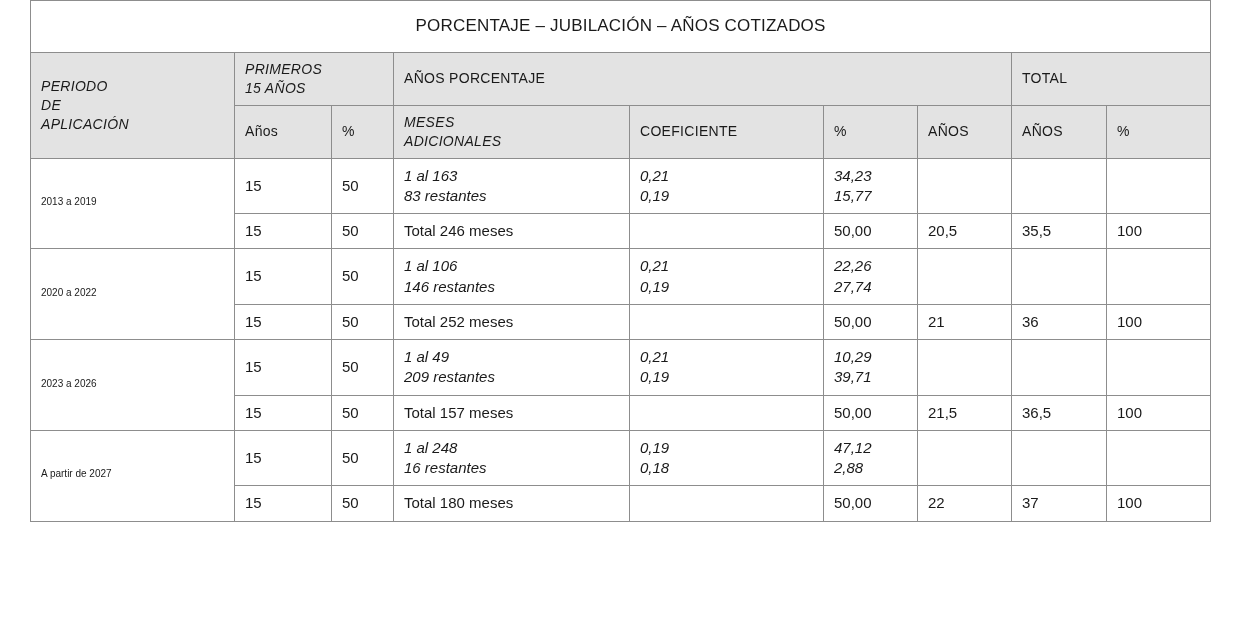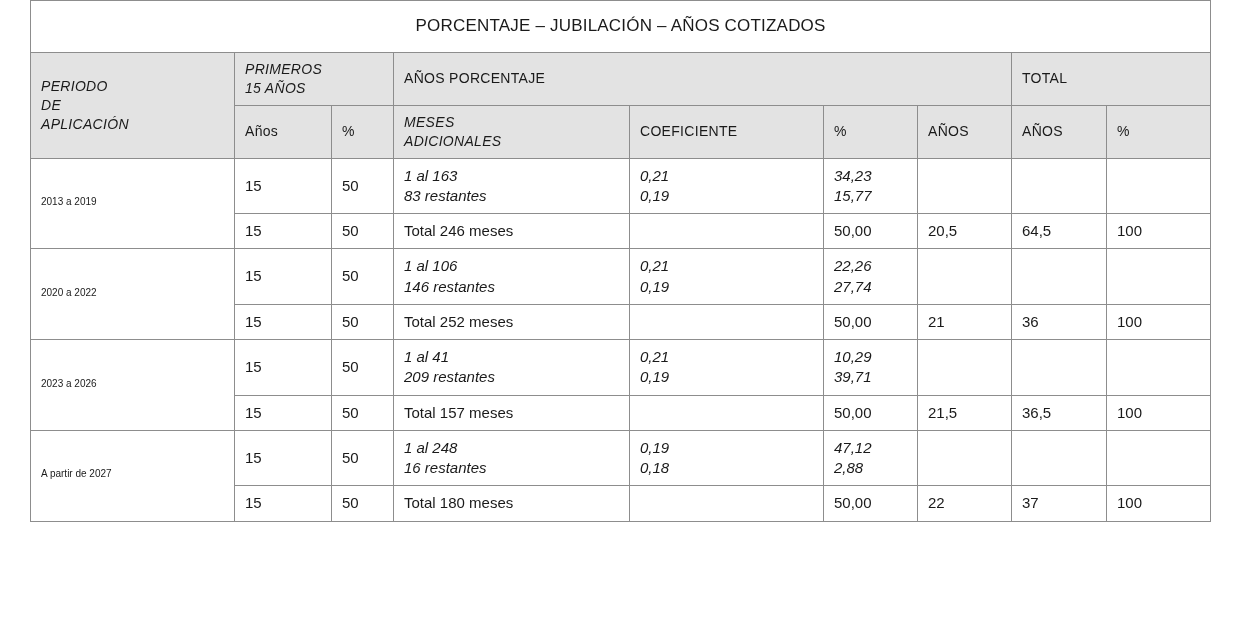--- a/index.html
+++ b/index.html
@@ -141,21 +141,21 @@
         <td class="blank"></td>
       </tr>
 
       <tr>
         <td>15</td>
         <td>50</td>
         <td>Total 246 meses</td>
         <td class="blank"></td>
         <td>50,00</td>
         <td>20,5</td>
-        <td>64,5</td>
+        <td>35,5</td>
         <td>100</td>
       </tr>
 
       <tr>
         <td class="periodo-cell" rowspan="2">2020 a 2022</td>
         <td>15</td>
         <td>50</td>
         <td class="multi">1 al 106
 146 restantes</td>
         <td class="multi">0,21
@@ -175,21 +175,21 @@
         <td>50,00</td>
         <td>21</td>
         <td>36</td>
         <td>100</td>
       </tr>
 
       <tr>
         <td class="periodo-cell" rowspan="2">2023 a 2026</td>
         <td>15</td>
         <td>50</td>
-        <td class="multi">1 al 41
+        <td class="multi">1 al 49
 209 restantes</td>
         <td class="multi">0,21
 0,19</td>
         <td class="multi">10,29
 39,71</td>
         <td class="blank"></td>
         <td class="blank"></td>
         <td class="blank"></td>
       </tr>
 

